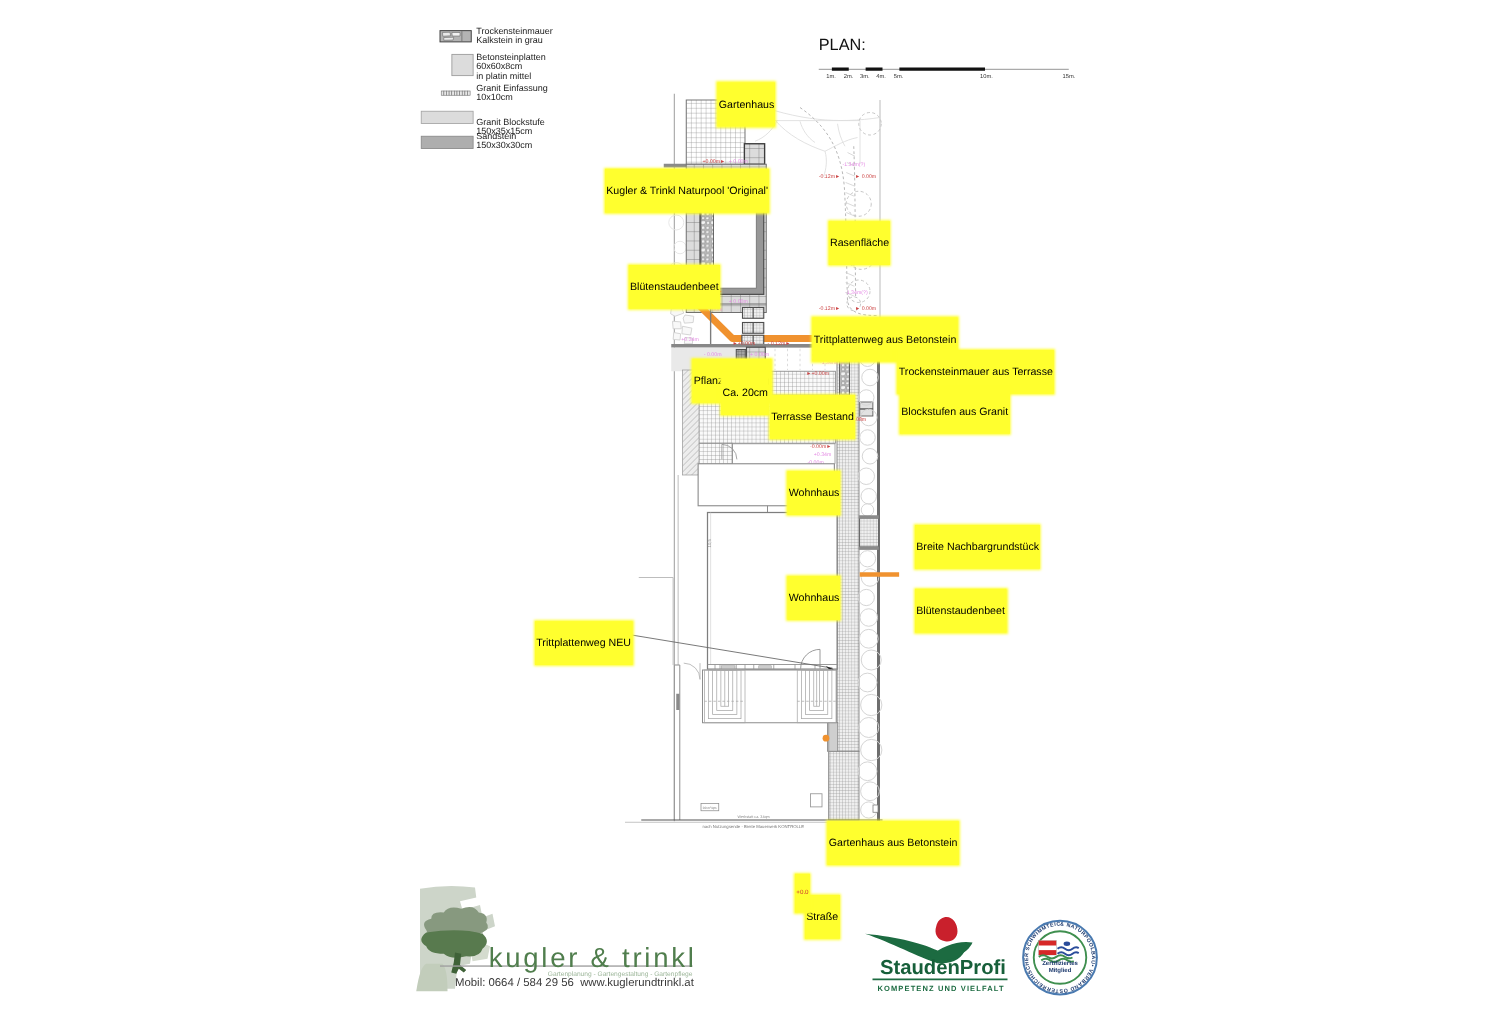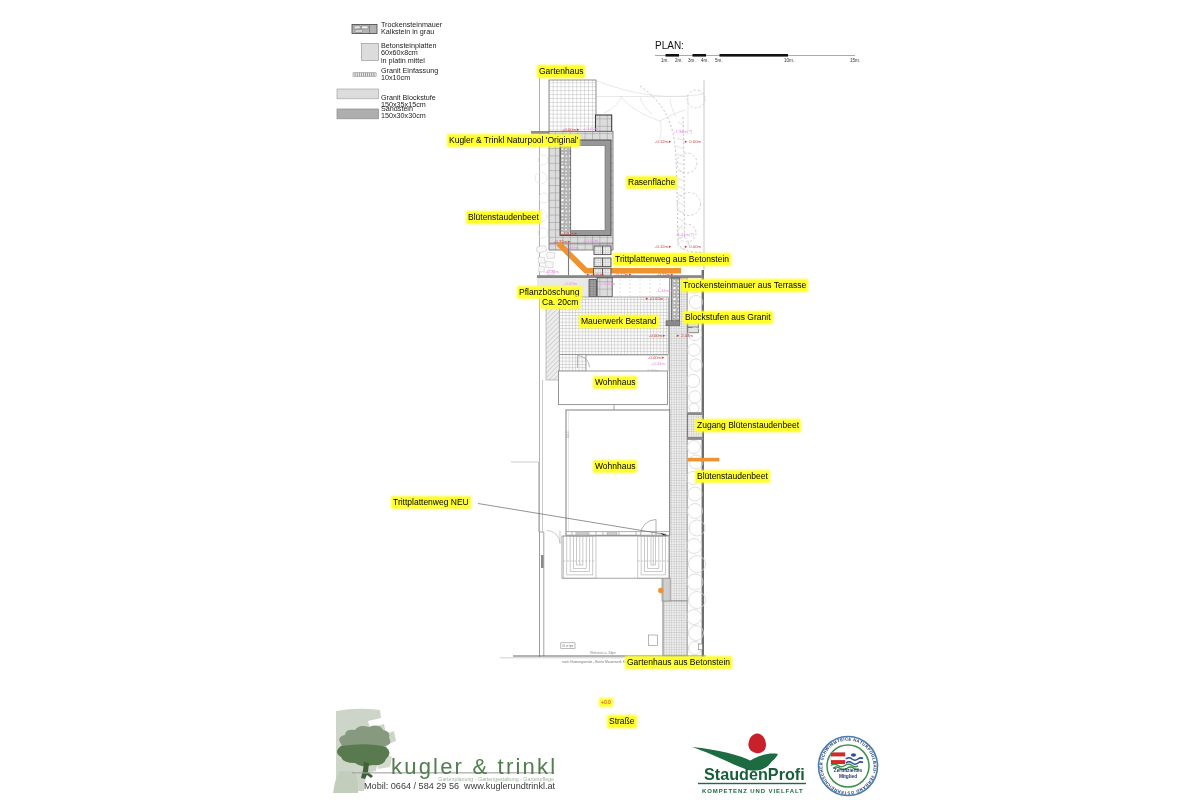--- a/index.html
+++ b/index.html
@@ -1,19 +1,19 @@
 <!DOCTYPE html>
 <html><head>
 <meta charset="utf-8">
 <style>
   html,body{margin:0;padding:0;}
   body{width:1200px;height:808px;position:relative;background:#ffffff;overflow:hidden;
        font-family:"Liberation Sans",sans-serif;}
   .lbl{position:absolute;background:#ffff2e;color:#000;font-size:8.5px;line-height:11px;
-       padding:0 1px;white-space:nowrap;box-shadow:0 0 2px 1px #ffff2e;}
+       padding:12px 1px;white-space:nowrap;box-shadow:0 0 2px 1px #ffff2e;margin-left:36px;}
   .leg{position:absolute;color:#222;font-size:7.2px;line-height:7.3px;white-space:nowrap;}
 </style>
 </head>
 <body>
 
 <svg id="plan" width="1200" height="808" viewBox="0 0 1200 808" style="position:absolute;left:0;top:0">
 <defs>
   <pattern id="g4" width="3.92" height="3.92" patternUnits="userSpaceOnUse">
     <rect width="3.92" height="3.92" fill="#ffffff"></rect>
     <path d="M0 0H3.92M0 0V3.92" stroke="#8a8a8a" stroke-width="0.55" fill="none"></path>
@@ -404,45 +404,45 @@
 <div class="leg" style="left:381px;top:21px">Trockensteinmauer<br>Kalkstein in grau</div>
 
 <div class="leg" style="left:381px;top:42px">Betonsteinplatten<br>60x60x8cm<br>in platin mittel</div>
 
 <div class="leg" style="left:381px;top:67px">Granit Einfassung<br>10x10cm</div>
 
 <div class="leg" style="left:381px;top:94px">Granit Blockstufe<br>150x35x15cm</div>
 
 <div class="leg" style="left:381px;top:105px">Sandstein<br>150x30x30cm</div>
 
-<div style="position:absolute;left:655px;top:40px;font-size:10px;color:#111">PLAN:</div>
+<div style="position:absolute;left:655px;top:28px;font-size:13px;color:#111">PLAN:</div>
 
 <div class="lbl" style="left:538px;top:66px">Gartenhaus</div>
 
 <div class="lbl" style="left:448px;top:135px">Kugler &amp; Trinkl Naturpool 'Original'</div>
 
 <div class="lbl" style="left:627px;top:177px">Rasenfläche</div>
 
 <div class="lbl" style="left:467px;top:212px">Blütenstaudenbeet</div>
 
 <div class="lbl" style="left:614px;top:254px">Trittplattenweg aus Betonstein</div>
 
 <div class="lbl" style="left:682px;top:280px">Trockensteinmauer aus Terrasse</div>
 
 <div class="lbl" style="left:518px;top:287px">Pflanzböschung</div>
 
 <div class="lbl" style="left:541px;top:297px">Ca. 20cm</div>
 
-<div class="lbl" style="left:580px;top:316px">Mauerwerk Bestand</div>
+<div class="lbl" style="left:580px;top:316px">Terrasse Bestand</div>
 
 <div class="lbl" style="left:684px;top:312px">Blockstufen aus Granit</div>
 
 <div class="lbl" style="left:594px;top:377px">Wohnhaus</div>
 
-<div class="lbl" style="left:696px;top:420px">Zugang Blütenstaudenbeet</div>
+<div class="lbl" style="left:696px;top:420px">Breite Nachbargrundstück</div>
 
 <div class="lbl" style="left:594px;top:461px">Wohnhaus</div>
 
 <div class="lbl" style="left:696px;top:471px">Blütenstaudenbeet</div>
 
 <div class="lbl" style="left:392px;top:497px">Trittplattenweg NEU</div>
 
 <div class="lbl" style="left:626px;top:657px">Gartenhaus aus Betonstein</div>
 
 <div class="lbl" style="left:608px;top:716px">Straße</div>

